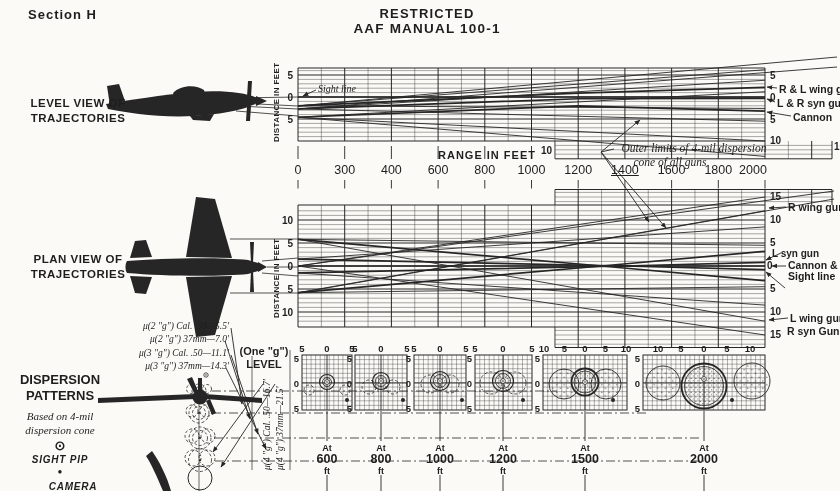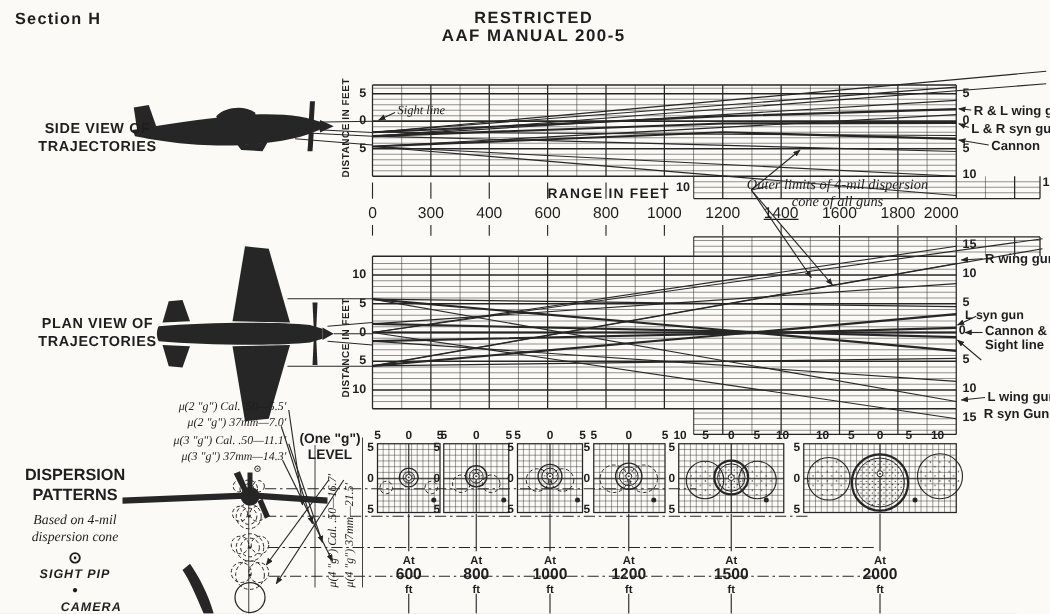--- a/index.html
+++ b/index.html
@@ -513,46 +513,46 @@
       <line x1="601" y1="152" x2="649" y2="222" stroke="#262626" stroke-width="0.9" marker-end="url(#arw)"></line>
       <line x1="601" y1="152" x2="666" y2="228" stroke="#262626" stroke-width="0.9" marker-end="url(#arw)"></line>
       <line x1="231" y1="328" x2="242" y2="404" stroke="#262626" stroke-width="0.9" marker-end="url(#arw)"></line>
       <line x1="225" y1="341" x2="250" y2="419" stroke="#262626" stroke-width="0.9" marker-end="url(#arw)"></line>
       <line x1="231" y1="355" x2="258" y2="434" stroke="#262626" stroke-width="0.9" marker-end="url(#arw)"></line>
       <line x1="226" y1="368" x2="266" y2="449" stroke="#262626" stroke-width="0.9" marker-end="url(#arw)"></line>
       <line x1="263" y1="384" x2="213" y2="452" stroke="#262626" stroke-width="0.9" marker-end="url(#arw)"></line>
       <line x1="275" y1="384" x2="221" y2="467" stroke="#262626" stroke-width="0.9" marker-end="url(#arw)"></line>
     </svg>
 
-  <div class="abs b" style="left:12px;top:7px;font-size:13px;letter-spacing:1px;text-align:right;">Section H</div>
+  <div class="abs b" style="left:28px;top:7px;font-size:13px;letter-spacing:1px;text-align:right;">Section H</div>
   <div class="abs b ctr" style="left:427px;top:6px;font-size:13px;letter-spacing:1.2px;text-align:right;">RESTRICTED</div>
-  <div class="abs b ctr" style="left:427px;top:21px;font-size:13.5px;letter-spacing:1.2px;">AAF MANUAL 200-5</div>
-
-  <div class="abs b ctr" style="left:78px;top:97px;font-size:11.5px;letter-spacing:.5px;">SIDE VIEW OF</div>
+  <div class="abs b ctr" style="left:427px;top:21px;font-size:13.5px;letter-spacing:1.2px;">AAF MANUAL 100-1</div>
+
+  <div class="abs b ctr" style="left:78px;top:97px;font-size:11.5px;letter-spacing:.5px;">LEVEL VIEW OF</div>
   <div class="abs b ctr" style="left:78px;top:112px;font-size:11.5px;letter-spacing:.5px;">TRAJECTORIES</div>
   <div class="abs b ctr" style="left:78px;top:253px;font-size:11.5px;letter-spacing:.5px;">PLAN VIEW OF</div>
   <div class="abs b ctr" style="left:78px;top:268px;font-size:11.5px;letter-spacing:.5px;">TRAJECTORIES</div>
 
   <div class="abs b ctr" style="left:60px;top:372px;font-size:13px;">DISPERSION</div>
   <div class="abs b ctr" style="left:60px;top:388px;font-size:13px;">PATTERNS</div>
   <div class="abs it ctr" style="left:60px;top:410px;font-size:11px;">Based on 4-mil</div>
   <div class="abs it ctr" style="left:60px;top:424px;font-size:11px;font-style:italic;">dispersion cone</div>
   <div class="abs ctr" style="left:60px;top:438px;font-size:13px;font-weight:bold;">⊙</div>
   <div class="abs si b ctr" style="left:60px;top:454px;font-size:10px;letter-spacing:.8px;">SIGHT PIP</div>
   <div class="abs ctr" style="left:60px;top:467px;font-size:8px;">●</div>
   <div class="abs si b ctr" style="left:73px;top:481px;font-size:10px;letter-spacing:.8px;">CAMERA</div>
 
   <div class="abs b vrot" style="left:272px;top:142px;font-size:8px;letter-spacing:.4px;">DISTANCE IN FEET</div>
   <div class="abs b vrot" style="left:272px;top:318px;font-size:8px;letter-spacing:.4px;">DISTANCE IN FEET</div>
 
   <div class="abs it" style="left:318px;top:83px;font-size:10px;">Sight line</div>
 
   <div class="abs b ctr" style="left:487px;top:149px;font-size:11px;letter-spacing:1px;">RANGE IN FEET</div>
 
-  <div class="abs it ctr" style="left:670px;top:142px;font-size:11.5px;font-style:italic;">Outer limits of 4-mil dispersion</div>
+  <div class="abs it ctr" style="left:694px;top:142px;font-size:11.5px;font-style:italic;">Outer limits of 4-mil dispersion</div>
   <div class="abs it ctr" style="left:670px;top:156px;font-size:11.5px;">cone of all guns</div>
 
   <div class="abs b ctr" style="left:264px;top:345px;font-size:11px;">(One "g")</div>
   <div class="abs b ctr" style="left:264px;top:358px;font-size:11px;">LEVEL</div>
 
   <div id="labels">
       <span class="abs ctr" style="left: 298px; top: 163px; font-size: 12.5px;">0</span>
       <span class="abs ctr" style="left: 344.7px; top: 163px; font-size: 12.5px;">300</span>
       <span class="abs ctr" style="left: 391.4px; top: 163px; font-size: 12.5px;">400</span>
       <span class="abs ctr" style="left: 438.1px; top: 163px; font-size: 12.5px;">600</span>

